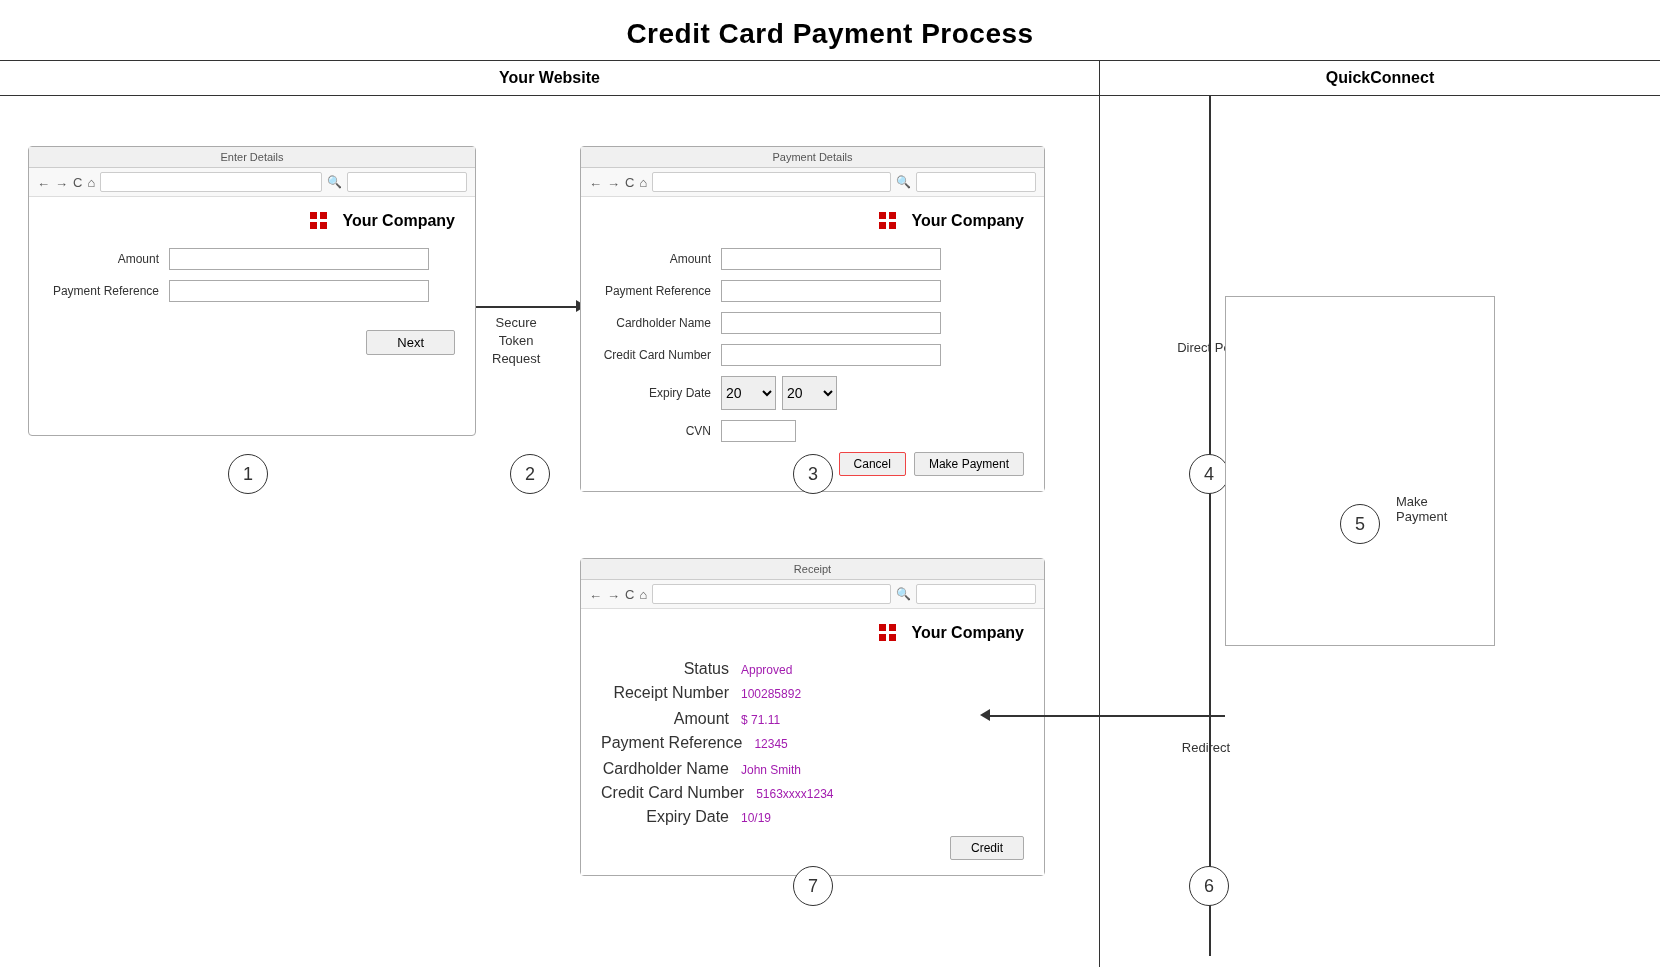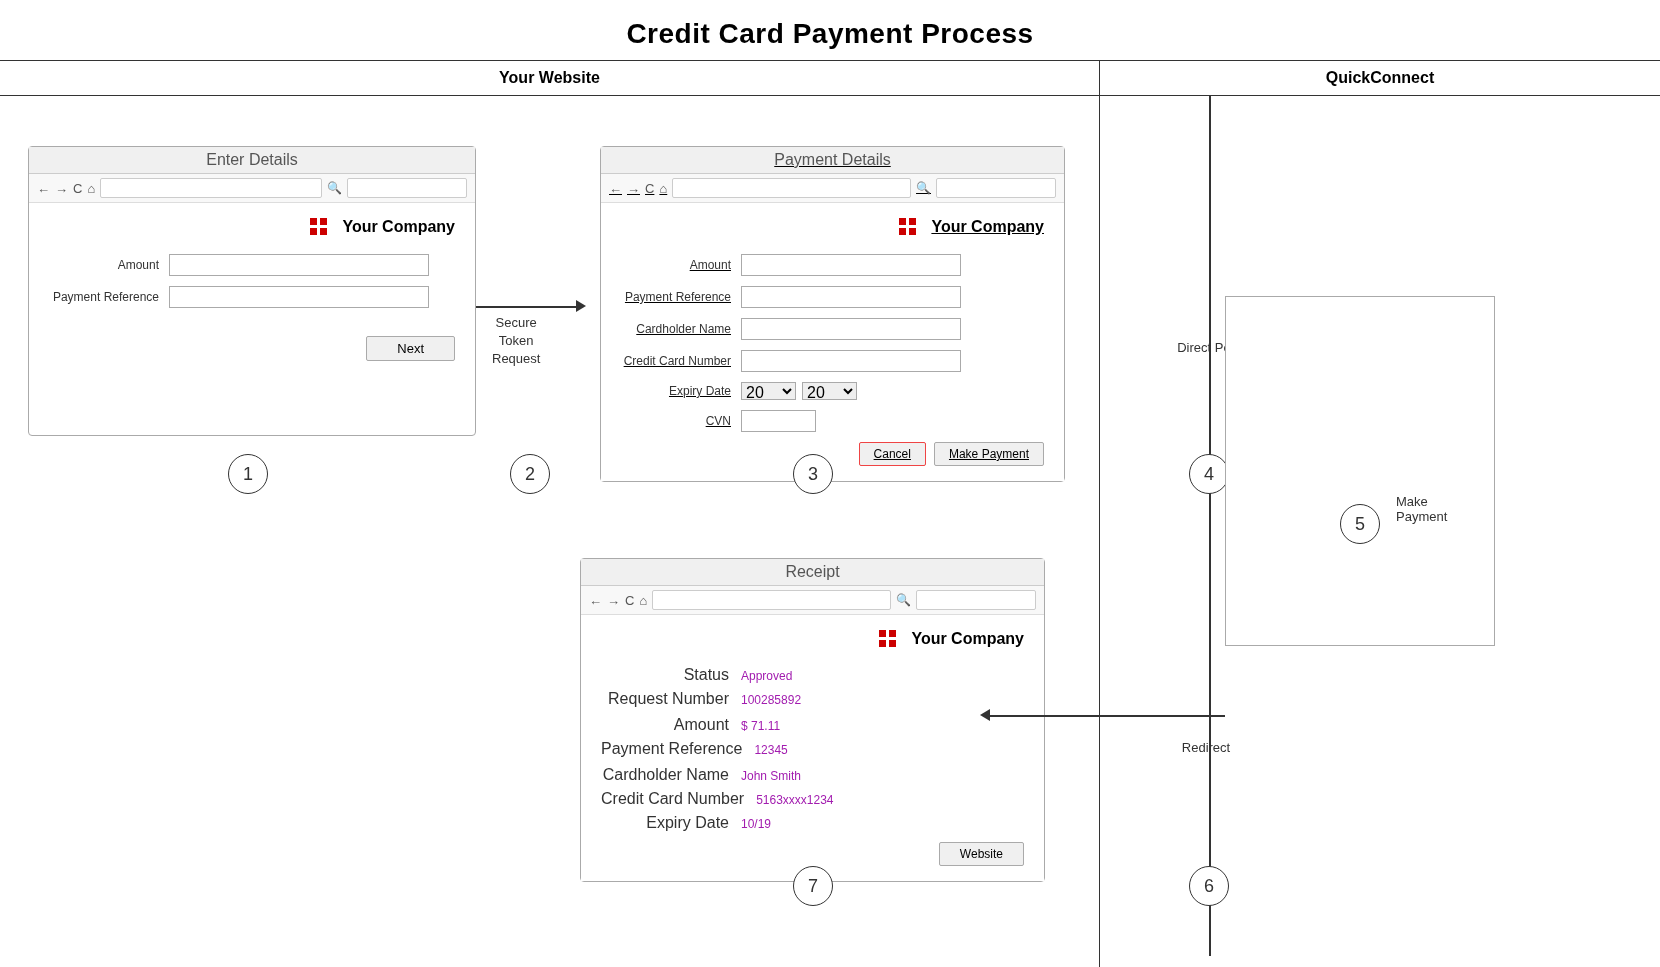--- a/index.html
+++ b/index.html
@@ -65,21 +65,21 @@
       border: 1.5px solid #aaa;
       border-radius: 4px;
       background: #fff;
       position: absolute;
     }
 
     .browser-titlebar {
       background: #f0f0f0;
       border-bottom: 1px solid #ccc;
       padding: 4px 8px;
-      font-size: 16px;
+      font-size: 11px;
       color: #555;
       text-align: center;
     }
 
     .browser-toolbar {
       display: flex;
       align-items: center;
       padding: 4px 8px;
       background: #f8f8f8;
       border-bottom: 1px solid #ddd;
@@ -267,22 +267,22 @@
     .step-label {
       position: absolute;
       font-size: 13px;
       color: #333;
       text-align: center;
     }
 
     
     .expiry-select {
       border: 1px solid #aaa;
-      height: 18px;
-      font-size: 16px;
+      height: 34px;
+      font-size: 14px;
       width: 55px;
     }
 
     
     .receipt-row {
       display: flex;
       align-items: baseline;
       margin-bottom: 6px;
     }
 
@@ -372,21 +372,21 @@
     </div>
 
     <div class="step-label" style="left: 492px; top: 218px; font-size: 13px; text-align: center; line-height: 1.4;">
       <span>Secure<br>Token<br>Request</span>
     </div>
 
     <div class="step-circle" style="left: 510px; top: 358px;">
       <span>2</span>
     </div>
 
-    <div class="browser-mock" style="left: 600px; top: 50px; width: 465px; min-height: 305px; text-decoration: underline;">
+    <div class="browser-mock" style="left: 580px; top: 50px; width: 465px; min-height: 305px;">
       <div class="browser-titlebar">Payment Details</div>
       <div class="browser-toolbar">
         <span class="browser-nav-btn">←</span>
         <span class="browser-nav-btn">→</span>
         <span class="browser-nav-btn">C</span>
         <span class="browser-nav-btn">⌂</span>
         <input class="browser-address" type="text" value="" style="">
         <span class="browser-search-icon">🔍</span>
         <input class="browser-search" type="text" value="" style="">
       </div>
@@ -460,21 +460,21 @@
               <span></span>
               <span></span>
           </span>
           <span>Your Company</span>
         </div>
         <div class="receipt-row">
           <span class="receipt-label">Status</span>
           <span class="receipt-value">Approved</span>
         </div>
         <div class="receipt-row">
-          <span class="receipt-label">Request Number</span>
+          <span class="receipt-label">Receipt Number</span>
           <span class="receipt-value">100285892</span>
         </div>
         <div class="receipt-row" style="margin-top:8px;">
           <span class="receipt-label">Amount</span>
           <span class="receipt-value">$ 71.11</span>
         </div>
         <div class="receipt-row">
           <span class="receipt-label">Payment Reference</span>
           <span class="receipt-value">12345</span>
         </div>
@@ -484,21 +484,21 @@
         </div>
         <div class="receipt-row">
           <span class="receipt-label">Credit Card Number</span>
           <span class="receipt-value">5163xxxx1234</span>
         </div>
         <div class="receipt-row">
           <span class="receipt-label">Expiry Date</span>
           <span class="receipt-value">10/19</span>
         </div>
         <div class="btn-row">
-          <button class="btn-finish">Website</button>
+          <button class="btn-finish">Credit</button>
         </div>
       </div>
     </div>
 
     <div class="step-circle" style="left: 793px; top: 770px;">
       <span>7</span>
     </div>
 
   </div>
 

